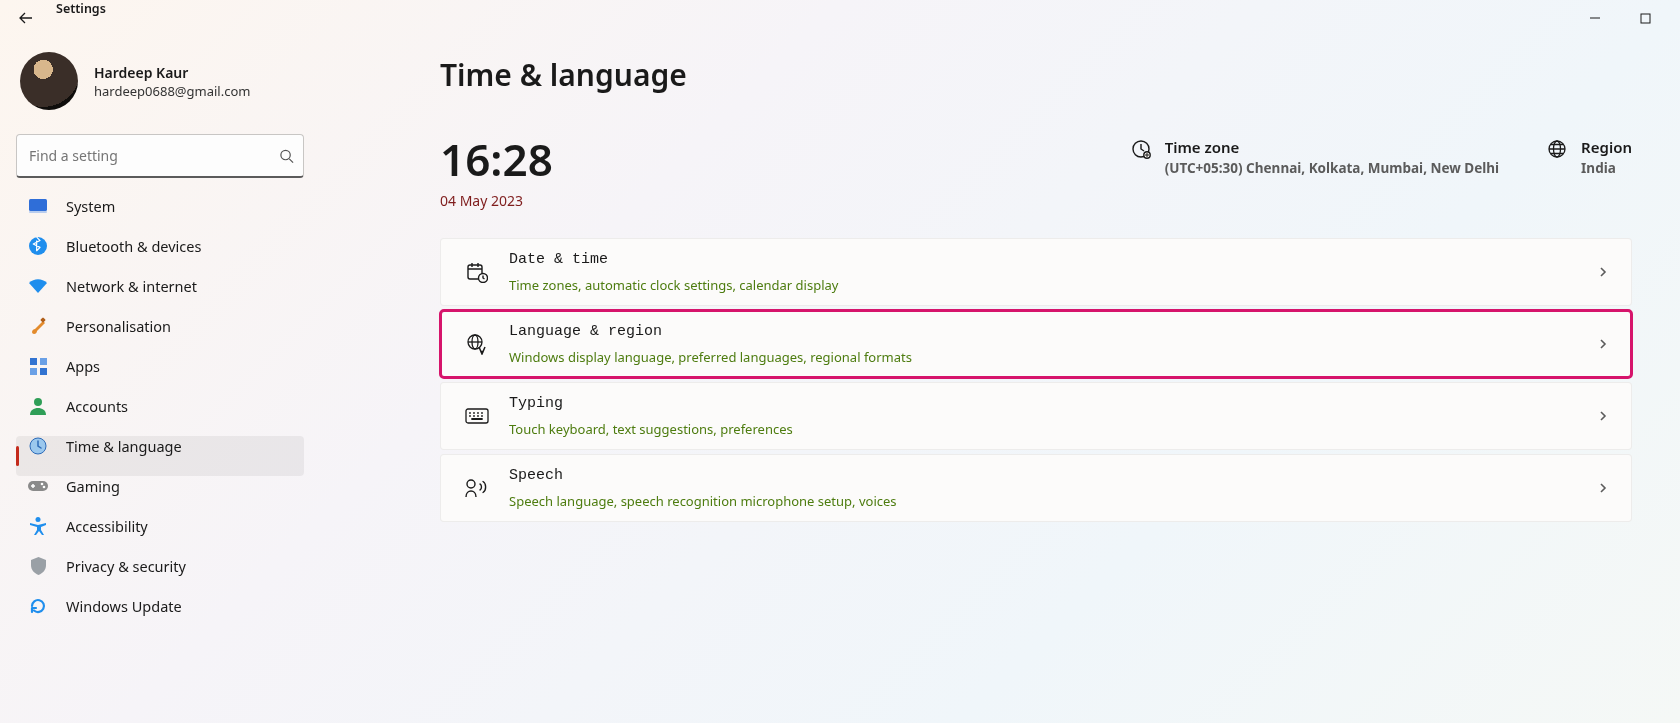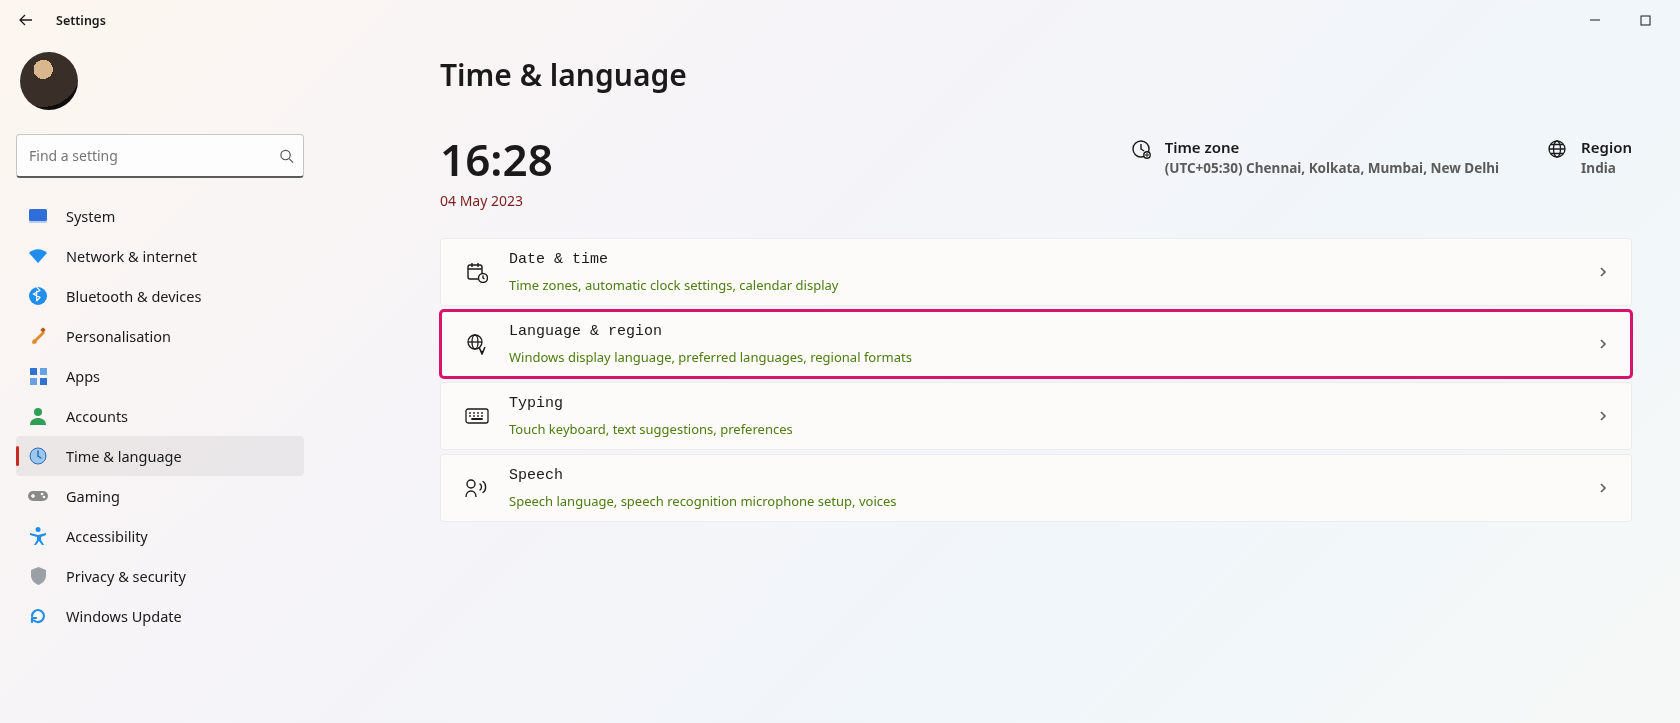--- a/index.html
+++ b/index.html
@@ -10,21 +10,21 @@
   background: linear-gradient(135deg, #fdf6ef 0%, #f6f4f8 35%, #f0f6fa 70%, #f5f8f6 100%);
   color: #1a1a1a;
   overflow: hidden;
   position: relative;
 }
 
 
 .titlebar {
   height: 40px;
   display: flex;
-  align-items: center;
+  align-items: flex-start;
   padding: 0 8px;
 }
 .back-btn {
   width: 36px;
   height: 36px;
   display: flex;
   align-items: center;
   justify-content: center;
   border-radius: 4px;
   cursor: pointer;
@@ -96,21 +96,21 @@
   right: 10px;
   top: 50%;
   transform: translateY(-50%);
   color: #555;
 }
 
 
 .nav { list-style: none; }
 .nav-item {
   display: flex;
-  align-items: center;
+  align-items: flex-start;
   gap: 18px;
   height: 40px;
   padding: 0 12px;
   border-radius: 4px;
   font-size: 14.5px;
   cursor: pointer;
   position: relative;
 }
 .nav-item.selected { background: rgba(0,0,0,0.055); }
 .nav-item.selected::before {
@@ -206,20 +206,24 @@
           <rect x="1" y="1" width="9" height="9"></rect>
         </svg>
     </div>
   </div>
 </div>
 
 <div class="layout">
   <aside class="sidebar">
     <div class="profile">
       <div class="avatar"></div>
+      <div>
+        <div class="profile-name">Hardeep Kaur</div>
+        <div class="profile-email">hardeep0688@gmail.com</div>
+      </div>
     </div>
 
     <div class="search-box">
       <input class="search-input" placeholder="Find a setting" style="">
       <span class="search-icon">
         <svg width="15" height="15" viewBox="0 0 16 16" fill="none" stroke="#555" stroke-width="1.3">
             <circle cx="7" cy="7" r="5"></circle>
             <path d="M11 11 L15 15"></path>
           </svg>
       </span>
@@ -230,34 +234,34 @@
         <span class="nav-icon">
             <svg width="18" height="14" viewBox="0 0 18 14">
               <rect width="18" height="12" rx="1.5" fill="#2f6ed8"></rect>
               <rect y="12" width="18" height="2" rx="1" fill="#b9cdee"></rect>
             </svg>
           </span>
         <span>System</span>
       </li>
       <li class="nav-item">
         <span class="nav-icon">
-            <svg width="18" height="14" viewBox="0 0 18 14" fill="#1f8eed">
-              <path d="M9 14 L0 4 C5 -1 13 -1 18 4 Z"></path>
-            </svg>
-          </span>
-        <span>Network &amp; internet</span>
-      </li>
-      <li class="nav-item">
-        <span class="nav-icon">
             <svg width="18" height="18" viewBox="0 0 18 18">
               <circle cx="9" cy="9" r="9" fill="#1f8eed"></circle>
               <path d="M9 3v12l4-4-8-4 8-4-4-4" fill="none" stroke="#fff" stroke-width="1.4" stroke-linejoin="round" transform="translate(0 1) scale(.85)"></path>
             </svg>
           </span>
         <span>Bluetooth &amp; devices</span>
+      </li>
+      <li class="nav-item">
+        <span class="nav-icon">
+            <svg width="18" height="14" viewBox="0 0 18 14" fill="#1f8eed">
+              <path d="M9 14 L0 4 C5 -1 13 -1 18 4 Z"></path>
+            </svg>
+          </span>
+        <span>Network &amp; internet</span>
       </li>
       <li class="nav-item">
         <span class="nav-icon">
             <svg width="18" height="18" viewBox="0 0 18 18">
               <path d="M3 15c0-2 2-3 3-3l8-8 2 2-8 8c0 1-1 3-3 3-1 0-2-1-2-2z" fill="#e38b2c"></path>
               <rect x="12" y="1" width="4" height="4" rx="1" transform="rotate(45 14 3)" fill="#b05f1a"></rect>
             </svg>
           </span>
         <span>Personalisation</span>
       </li>

